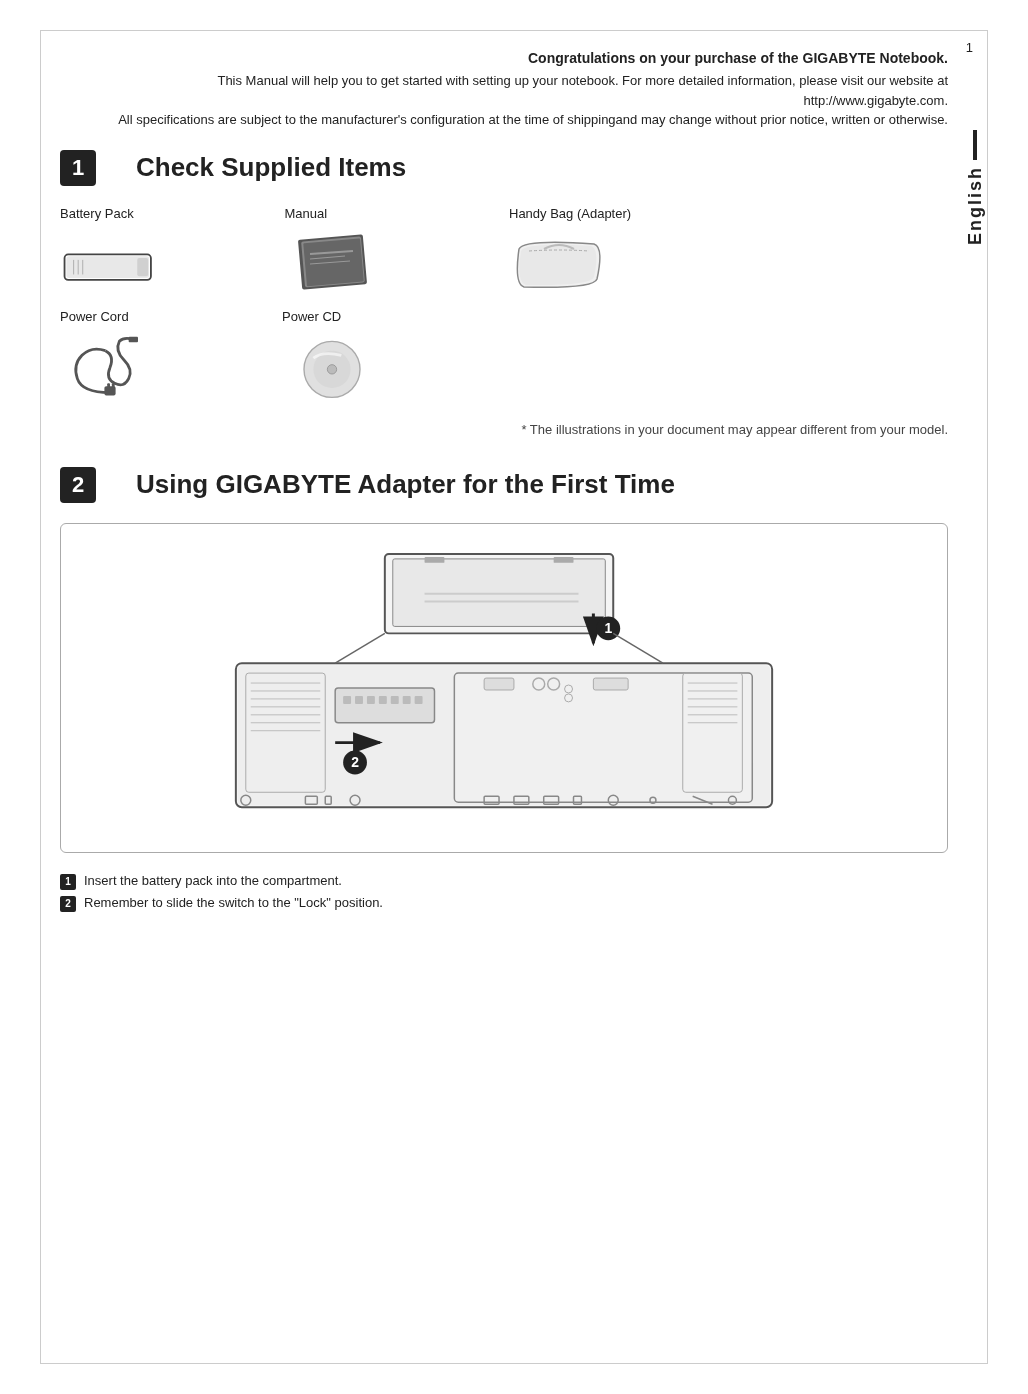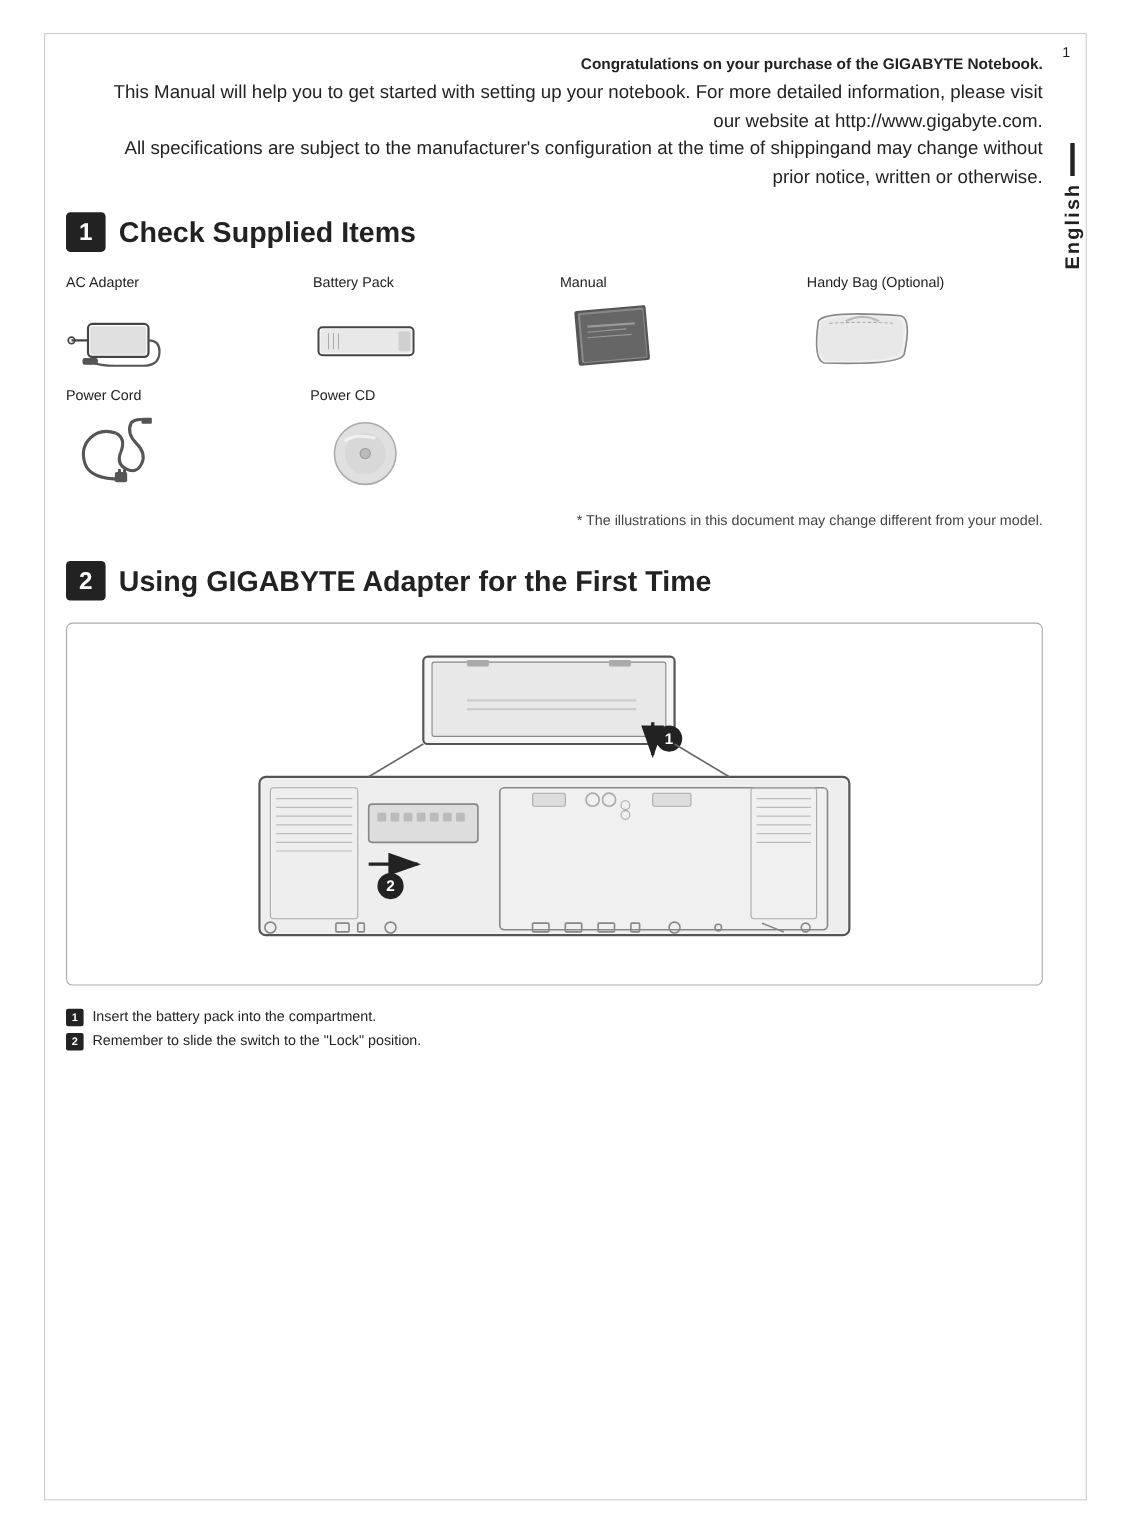--- a/index.html
+++ b/index.html
@@ -66,21 +66,21 @@
       margin-bottom: 20px;
     }
 
     .intro-title {
       font-weight: bold;
       font-size: 14px;
       margin-bottom: 5px;
     }
 
     .intro-text {
-      font-size: 17px;
+      font-size: 13px;
       line-height: 1.5;
       margin-left: 32px;
     }
 
     
     .section-header {
       display: flex;
       align-items: center;
       margin-bottom: 20px;
       margin-top: 10px;
@@ -98,20 +98,21 @@
       justify-content: center;
       border-radius: 4px;
       margin-right: 12px;
       flex-shrink: 0;
     }
 
     .section-title {
       font-size: 26px;
       font-weight: bold;
       color: #222;
+      margin-left: 28px;
     }
 
     
     .items-grid {
       display: grid;
       grid-template-columns: repeat(4, 1fr);
       gap: 10px;
       margin-bottom: 10px;
     }
 
@@ -218,36 +219,20 @@
     </div>
   </div>
 
   <div class="section-header">
     <div class="section-number">1</div>
     <div class="section-title">Check Supplied Items</div>
   </div>
 
   <div class="items-grid">
 
-    <div class="item-cell">
-      <div class="item-label">AC Adapter</div>
-      <div class="item-image">
-        <svg viewBox="0 0 100 65" class="item-svg">
-
-          <rect x="20" y="20" width="55" height="30" rx="4" fill="none" stroke="#444" stroke-width="2"></rect>
-          <rect x="22" y="22" width="51" height="26" rx="3" fill="#e0e0e0"></rect>
-          <line x1="20" y1="35" x2="5" y2="35" stroke="#444" stroke-width="2"></line>
-          <circle cx="5" cy="35" r="3" fill="none" stroke="#444" stroke-width="1.5"></circle>
-
-          <path d="M75 35 Q85 35 85 45 Q85 58 70 58 Q55 58 45 58 Q30 58 25 55" fill="none" stroke="#555" stroke-width="2"></path>
-          <circle cx="22" cy="54" r="3" fill="#555"></circle>
-          <rect x="15" y="51" width="14" height="6" rx="2" fill="#555"></rect>
-        </svg>
-      </div>
-    </div>
 
     <div class="item-cell">
       <div class="item-label">Battery Pack</div>
       <div class="item-image">
         <svg viewBox="0 0 110 65" class="item-svg">
 
           <rect x="5" y="22" width="95" height="28" rx="4" fill="none" stroke="#444" stroke-width="2"></rect>
           <rect x="7" y="24" width="91" height="24" rx="3" fill="#e8e8e8"></rect>
 
           <rect x="85" y="26" width="12" height="20" rx="2" fill="#d0d0d0"></rect>
@@ -269,21 +254,21 @@
           <rect x="20" y="12" width="57" height="43" rx="1" fill="#666" transform="rotate(-5 47 33)"></rect>
 
           <line x1="25" y1="25" x2="68" y2="22" stroke="#999" stroke-width="2"></line>
           <line x1="25" y1="30" x2="60" y2="27" stroke="#999" stroke-width="1"></line>
           <line x1="25" y1="35" x2="65" y2="32" stroke="#999" stroke-width="1"></line>
         </svg>
       </div>
     </div>
 
     <div class="item-cell">
-      <div class="item-label">Handy Bag (Optional)</div>
+      <div class="item-label">Handy Bag (Adapter)</div>
       <div class="item-image">
         <svg viewBox="0 0 100 70" class="item-svg">
 
           <path d="M10 20 Q15 10 85 15 Q95 18 88 50 Q85 60 15 58 Q5 55 10 20Z" fill="#f0f0f0" stroke="#888" stroke-width="1.5"></path>
           <path d="M12 22 Q16 13 82 17 Q91 20 85 48 Q82 57 17 56 Q7 53 12 22Z" fill="#e8e8e8"></path>
 
           <path d="M20 22 Q50 20 80 22" fill="none" stroke="#aaa" stroke-width="1" stroke-dasharray="3,2"></path>
 
           <path d="M35 20 Q50 12 65 20" fill="none" stroke="#bbb" stroke-width="2"></path>
         </svg>
@@ -324,21 +309,21 @@
         </svg>
       </div>
     </div>
 
 
     <div class="item-cell">
     </div>
 
   </div>
 
-  <div class="note-text">* The illustrations in this document may change different from your model.</div>
+  <div class="note-text">* The illustrations in your document may appear different from your model.</div>
 
   <div class="section2">
     <div class="section-header">
       <div class="section-number">2</div>
       <div class="section-title">Using GIGABYTE Adapter for the First Time</div>
     </div>
 
     <div class="diagram-box">
       
       <svg viewBox="0 0 700 290" style="width:100%;height:100%;">

